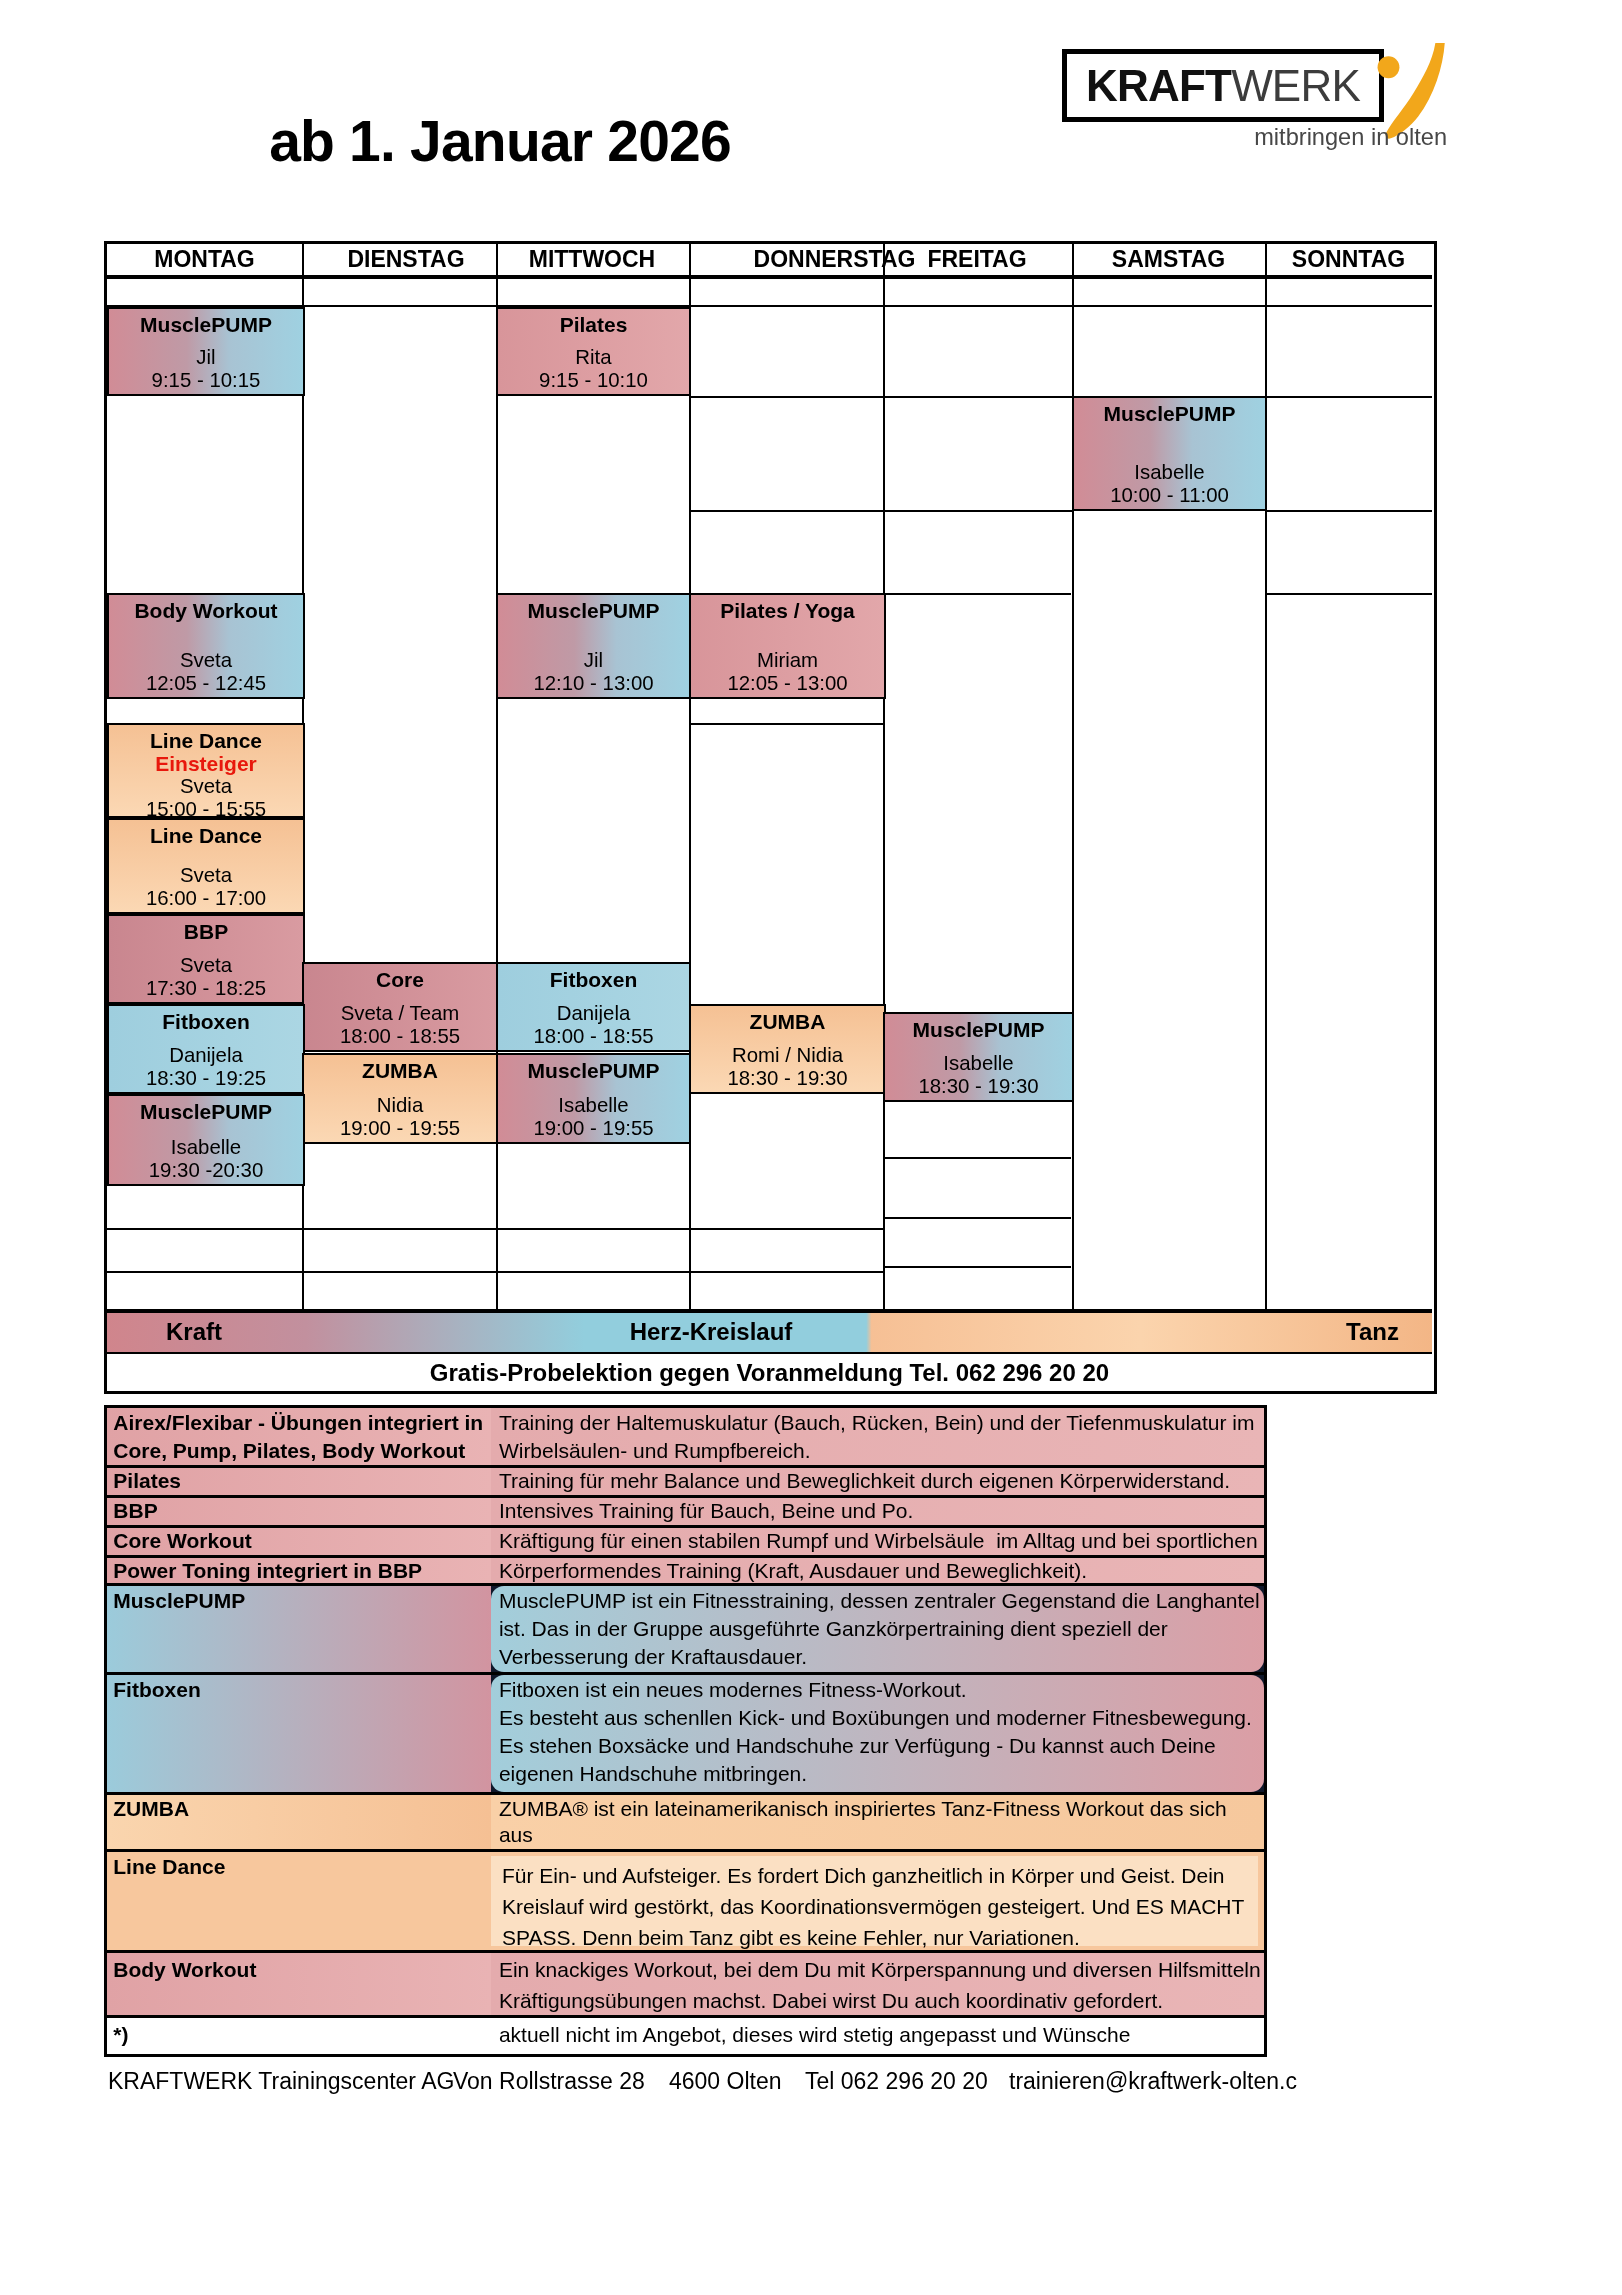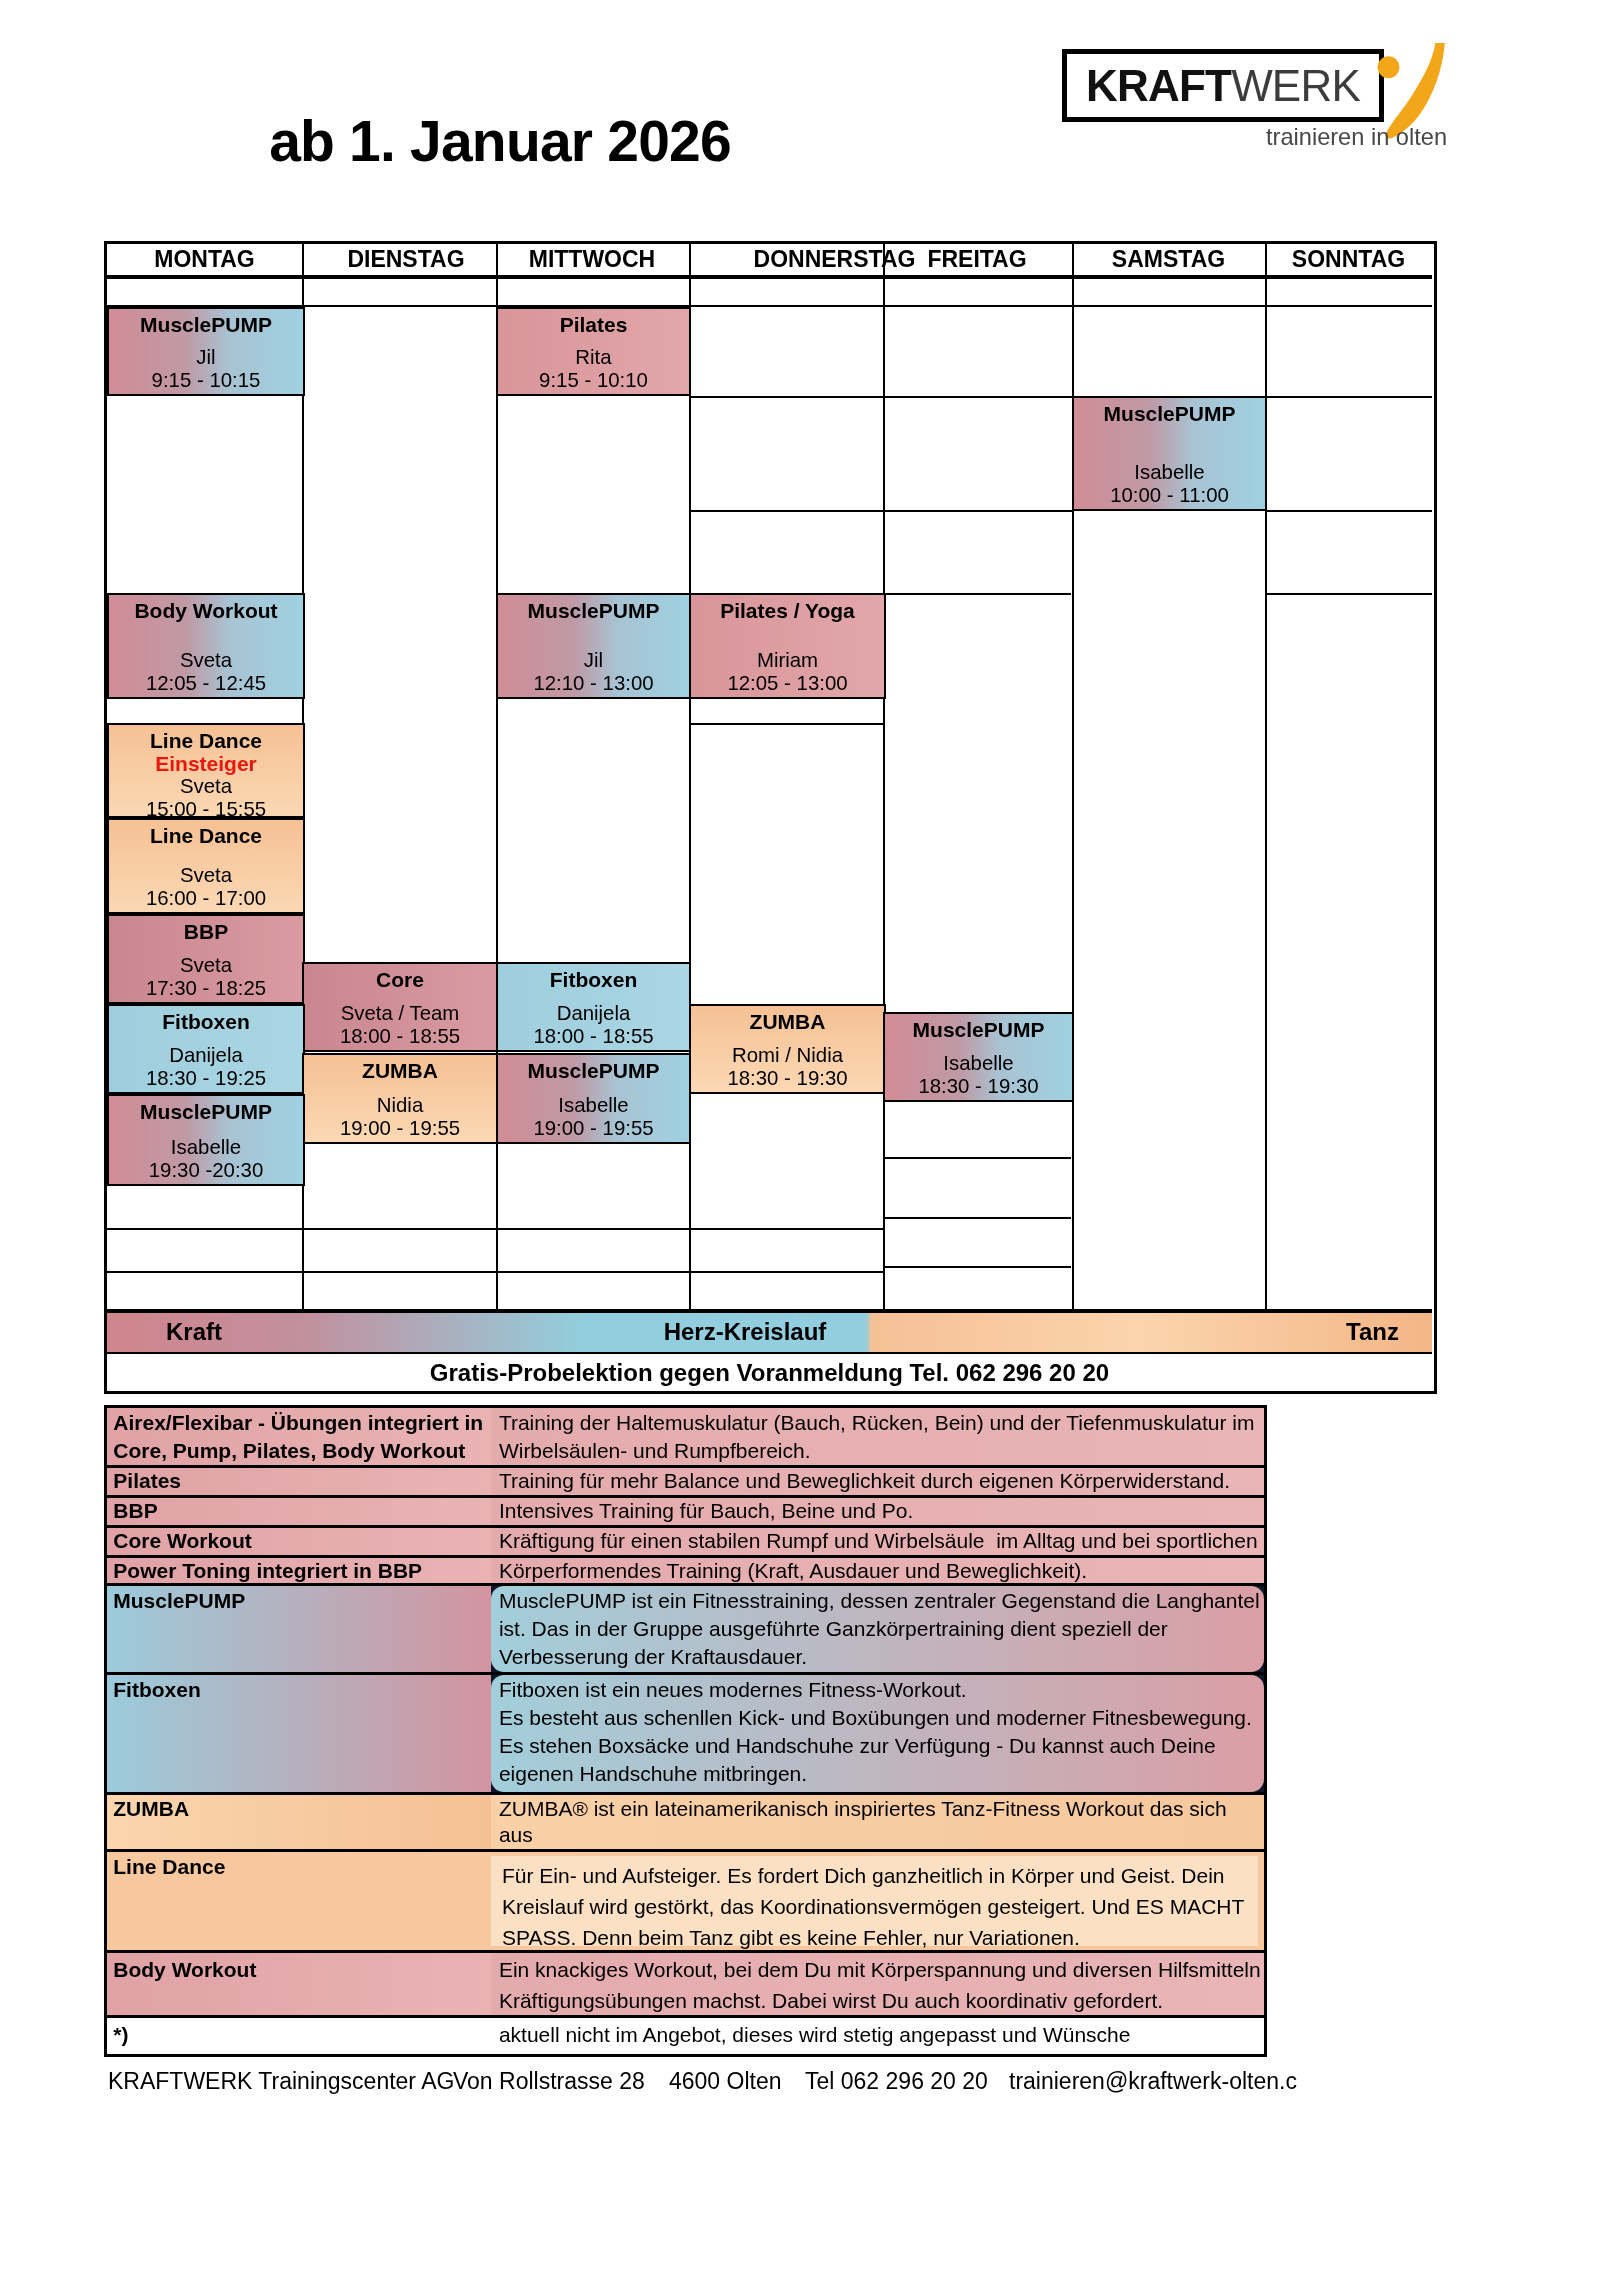--- a/index.html
+++ b/index.html
@@ -41,21 +41,21 @@
   .c-kraft{background:linear-gradient(90deg,#c9868f,#d99ba1);}
   .c-herz{background:linear-gradient(90deg,#9ecede,#abd6e3);}
   .c-tanz{background:linear-gradient(180deg,#f5c194 0%,#fbd8b4 100%);}
 
   
   #legendband{position:absolute;left:0;top:1068px;width:1325px;height:40px;
       background:linear-gradient(90deg,#d0858c 0%,#c2909e 15%,#92cedd 36%,#92cedd 57.3%,
                                  #f6c095 57.7%,#fbd4ad 78%,#f3b686 100%);
       font-weight:bold;font-size:24px;line-height:40px;}
   #legendband .lk{position:absolute;left:59px;}
-  #legendband .lh{position:absolute;left:638px;transform:translateX(-50%);}
+  #legendband .lh{position:absolute;left:604px;transform:translateX(-50%);}
   #legendband .lt{position:absolute;right:33px;}
   #trialrow{position:absolute;left:0;top:1111px;width:1325px;height:35px;line-height:35px;
             text-align:center;font-weight:bold;font-size:24px;}
 
   
   #desc{position:absolute;left:104px;top:1405px;width:1163px;border:3.9px solid #000;
         box-sizing:border-box;background:#0f172a;}
   .drow{display:flex;border-bottom:3.1px solid #000;box-sizing:content-box;
         font-size:21px;line-height:28px;overflow:hidden;}
   .drow:last-child{border-bottom:none;}
@@ -91,21 +91,21 @@
 
   <div id="logo">
     <div class="box">
       <span class="strong">KRAFT</span>
         <span class="light">WERK</span>
     </div>
     <svg width="75" height="104" viewBox="0 0 96 132">
       <circle cx="16" cy="33" r="14" fill="#f2a71b"></circle>
       <path d="M88,2 C86,32 74,70 54,96 C44,109 30,120 19,124 C14,126 11,122 13,117 C20,103 36,86 48,66 C60,46 72,26 76,2 Z" fill="#f2a71b"></path>
     </svg>
-    <div class="tagline">trainieren in olten</div>
+    <div class="tagline">mitbringen in olten</div>
   </div>
 
   <div id="grid">
 
     <div id="legendband">
       <span class="lk">Kraft</span>
       <span class="lh">Herz-Kreislauf</span>
       <span class="lt">Tanz</span>
     </div>
     <div id="trialrow">Gratis-Probelektion gegen Voranmeldung Tel. 062 296 20 20</div>

